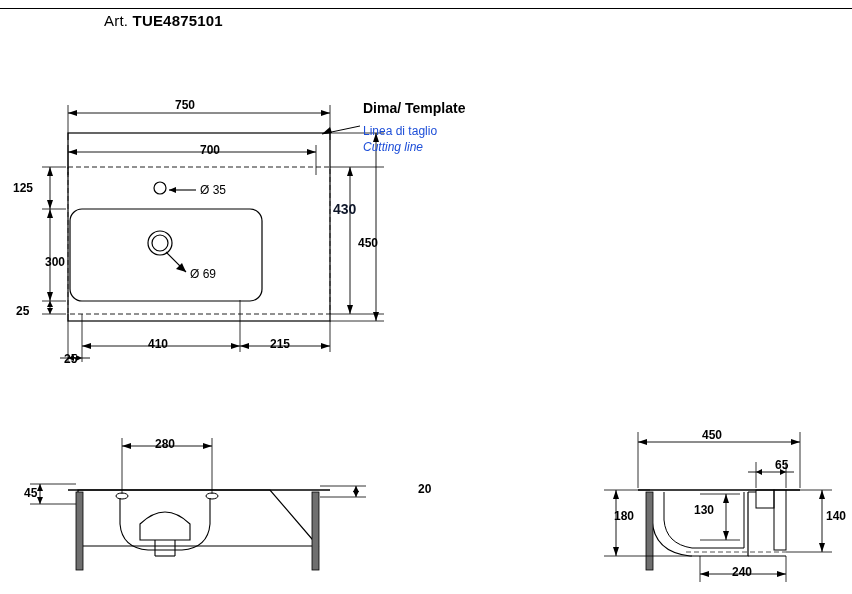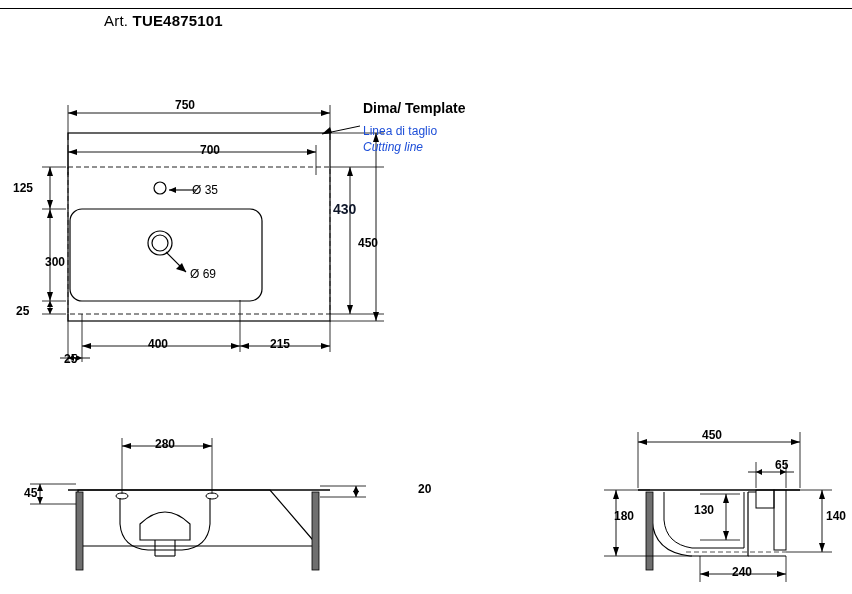--- a/index.html
+++ b/index.html
@@ -114,26 +114,26 @@
     <polygon points="68,358 74,355 74,361" fill="#000"></polygon>
     <polygon points="82,358 76,355 76,361" fill="#000"></polygon>
   </svg>
 
   <div class="lbl b" style="left:175px;top:98px;text-align:right;">750</div>
   <div class="lbl b" style="left:180px;top:143px;margin-left:20px;">700</div>
   <div class="lbl b" style="left:13px;top:181px;">125</div>
   <div class="lbl b" style="left:13px;top:255px;margin-left:32px;">300</div>
   <div class="lbl b" style="left:16px;top:304px;">25</div>
   <div class="lbl b" style="left:64px;top:352px;">25</div>
-  <div class="lbl b" style="left:148px;top:337px;">400</div>
+  <div class="lbl b" style="left:148px;top:337px;">410</div>
   <div class="lbl b" style="left:270px;top:337px;">215</div>
   <div class="lbl redb" style="left:333px;top:201px;">430</div>
   <div class="lbl b" style="left:358px;top:236px;">450</div>
 
-  <div class="lbl" style="left:192px;top:183px;">Ø 35</div>
+  <div class="lbl" style="left:200px;top:183px;">Ø 35</div>
   <div class="lbl" style="left:190px;top:267px;">Ø 69</div>
 
   <div class="lbl b" style="left:363px;top:100px;font-size:14px;">Dima/ Template</div>
   <div class="lbl red" style="left:363px;top:124px;font-size:12px;">Linea di taglio</div>
   <div class="lbl red" style="left:363px;top:140px;font-size:12px;font-style:italic;">Cutting line</div>
 
   <svg width="852" height="594">
 
     <path d="M78 490 L270 490 L318 546 L78 546 Z" class="nofill" stroke="#000" stroke-width="1.2"></path>
 

